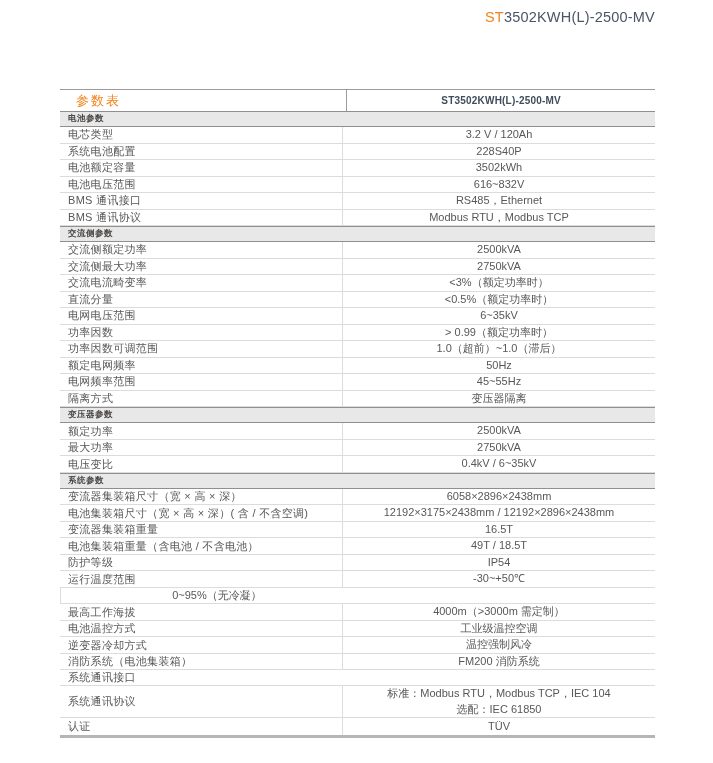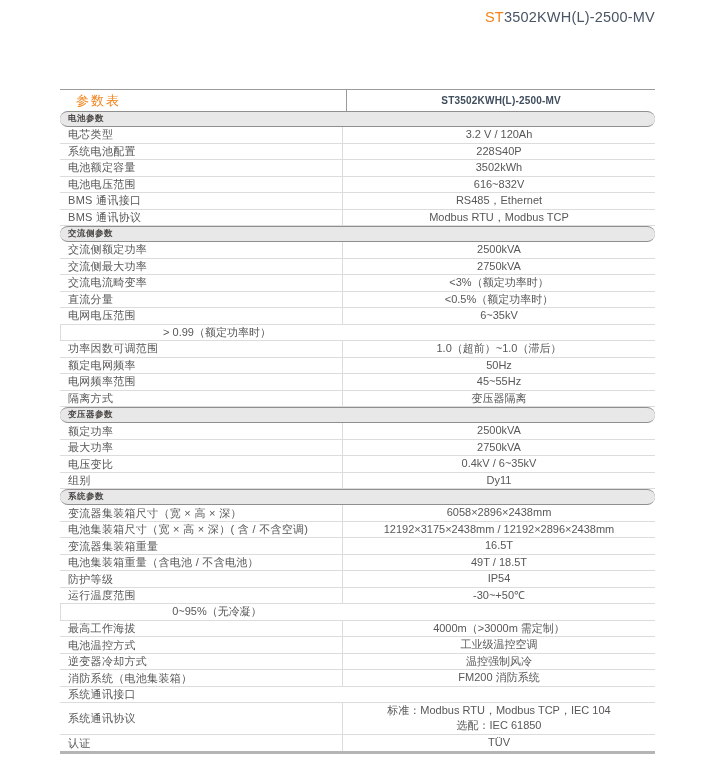--- a/index.html
+++ b/index.html
@@ -73,21 +73,20 @@
     align-items: center;
     padding-left: 8px;
     box-sizing: border-box;
     background: var(--band-bg);
     border-top: 1px solid var(--border-dark);
     border-bottom: 1px solid var(--border-dark);
     font-size: 8.5px;
     font-weight: bold;
     color: var(--section-text);
     letter-spacing: 0.5px;
-    border-radius: 8px;
   }
   .row {
     display: flex;
     align-items: stretch;
     min-height: var(--rh);
     border-bottom: 1px solid var(--border-light);
     box-sizing: border-box;
     font-size: 11px;
     color: var(--body-text);
   }
@@ -167,20 +166,21 @@
         </div>
         <div class="row">
           <div class="label">直流分量</div>
           <div class="value">&lt;0.5%（额定功率时）</div>
         </div>
         <div class="row">
           <div class="label">电网电压范围</div>
           <div class="value">6~35kV</div>
         </div>
         <div class="row">
+          <div class="label">功率因数</div>
           <div class="value">&gt; 0.99（额定功率时）</div>
         </div>
         <div class="row">
           <div class="label">功率因数可调范围</div>
           <div class="value">1.0（超前）~1.0（滞后）</div>
         </div>
         <div class="row">
           <div class="label">额定电网频率</div>
           <div class="value">50Hz</div>
         </div>
@@ -197,24 +197,20 @@
           <div class="label">额定功率</div>
           <div class="value">2500kVA</div>
         </div>
         <div class="row">
           <div class="label">最大功率</div>
           <div class="value">2750kVA</div>
         </div>
         <div class="row">
           <div class="label">电压变比</div>
           <div class="value">0.4kV / 6~35kV</div>
-        </div>
-        <div class="row">
-          <div class="label">组别</div>
-          <div class="value">Dy11</div>
         </div>
         <div class="section-header">系统参数</div>
         <div class="row">
           <div class="label">变流器集装箱尺寸（宽 × 高 × 深）</div>
           <div class="value">6058×2896×2438mm</div>
         </div>
         <div class="row">
           <div class="label">电池集装箱尺寸（宽 × 高 × 深）( 含 / 不含空调)</div>
           <div class="value">12192×3175×2438mm / 12192×2896×2438mm</div>
         </div>

